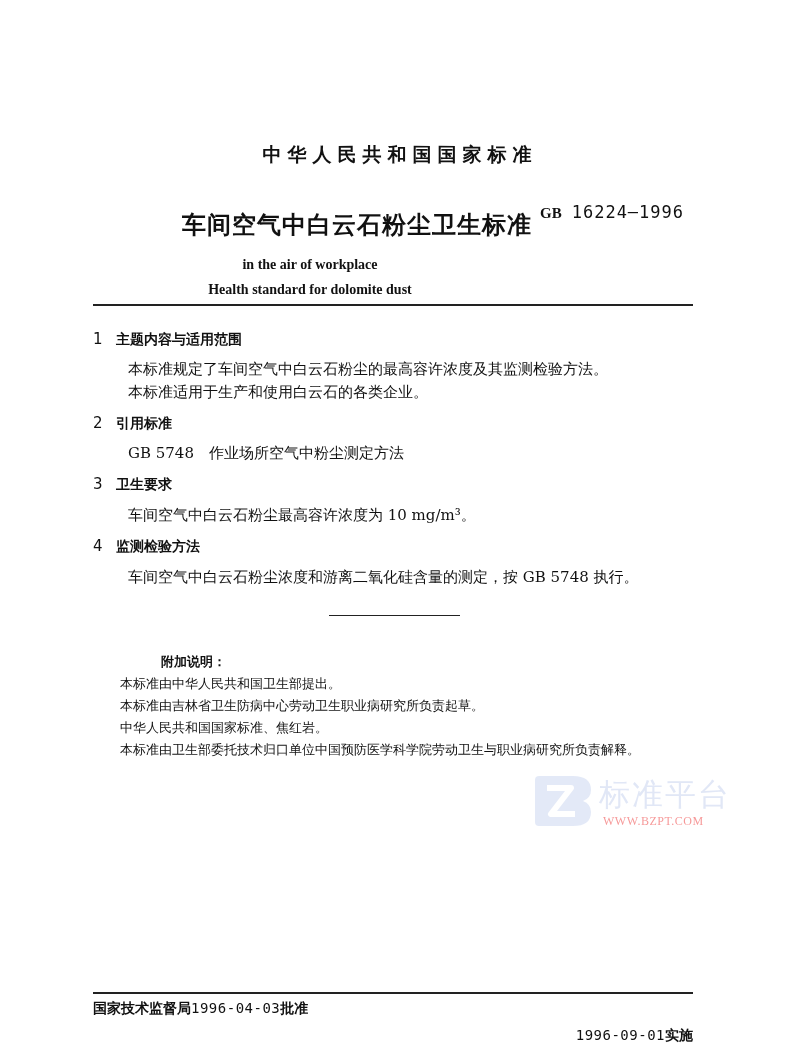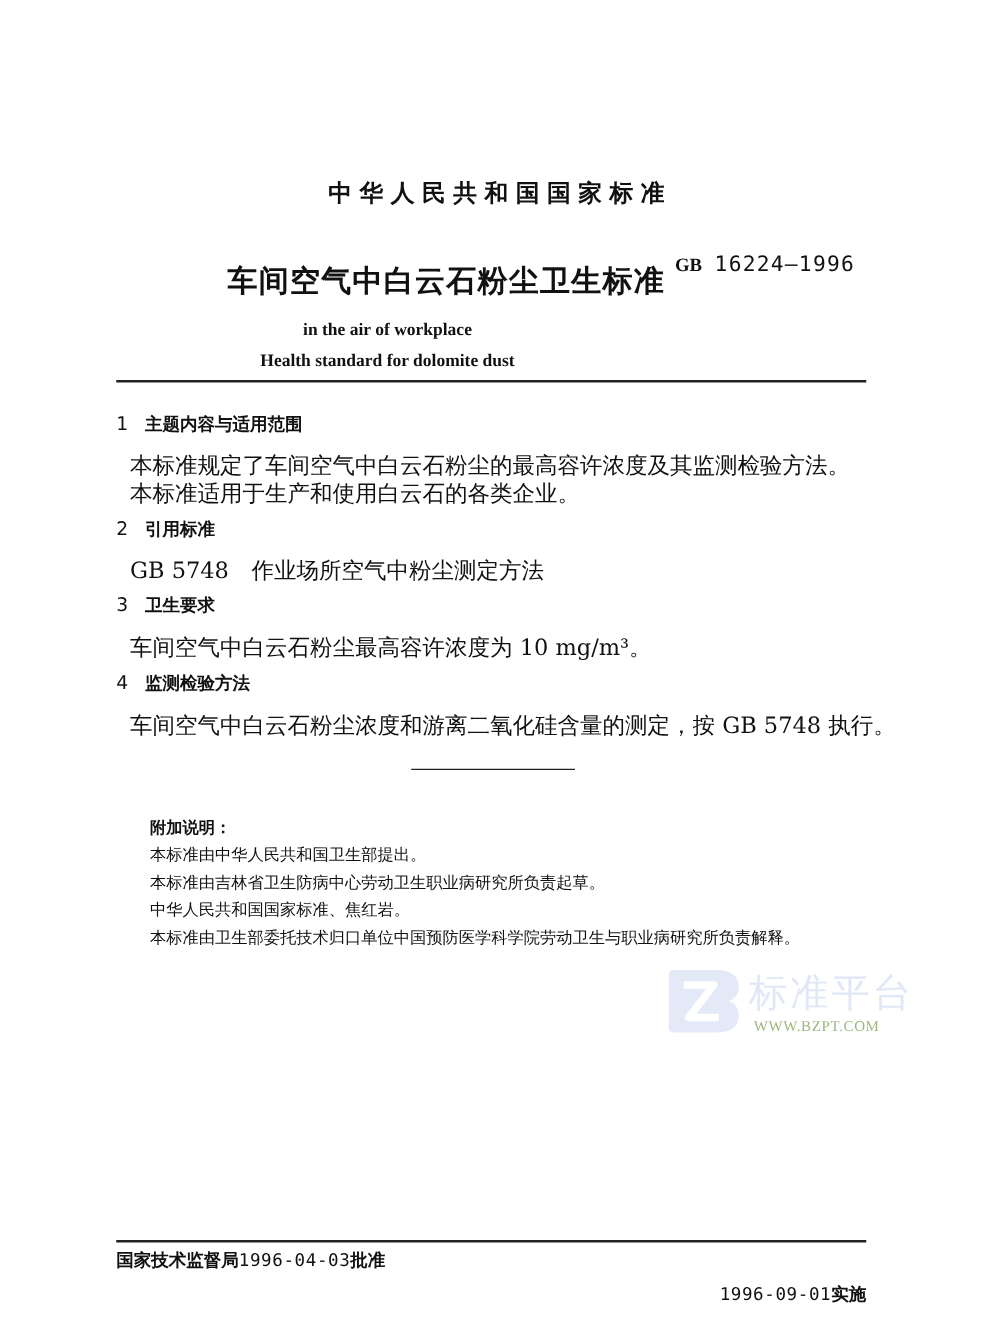--- a/index.html
+++ b/index.html
@@ -20,27 +20,27 @@
   .en1 { top: 234px; margin-top: 48px; }
   .en2 { top: 257px; }
 
   .rule { position: absolute; background: #222; }
   .rule-top { left: 93px; width: 600px; top: 304px; height: 2px; }
   .rule-mid { left: 329px; width: 131px; top: 615px; height: 1px; }
   .rule-foot { left: 93px; width: 600px; top: 992px; height: 2px; }
 
   .sec-num { left: 93px; font-size: 15px; font-family: "DejaVu Sans", sans-serif; }
   .sec-title { left: 116px; font-size: 14px; font-weight: bold; font-family: "DejaVu Sans", sans-serif; }
-  .para { left: 104px; font-size: 18px; }
+  .para { left: 128px; font-size: 15px; }
   .note { left: 120px; font-size: 13px; }
 
   .watermark { left: 533px; top: 772px; opacity: 0.55; }
   .wm-logo { position: absolute; left: 0; top: 0; width: 62px; height: 58px; }
   .wm-cn { position: absolute; left: 66px; top: 2px; font-size: 31px; color: #c9d4ef; font-family: "DejaVu Serif", serif; letter-spacing: 2px; white-space: nowrap; }
-  .wm-en { position: absolute; left: 70px; top: 42px; font-size: 12px; color: #4d7c0f; font-family: "Liberation Serif", serif; letter-spacing: 0.5px; white-space: nowrap; }
+  .wm-en { position: absolute; left: 70px; top: 42px; font-size: 12px; color: #ef4444; font-family: "Liberation Serif", serif; letter-spacing: 0.5px; white-space: nowrap; }
 
   .foot-left { left: 93px; top: 1000px; font-size: 14px; font-weight: bold; font-family: "DejaVu Sans", sans-serif; }
   .foot-right { right: 107px; top: 1027px; font-size: 14px; font-weight: bold; font-family: "DejaVu Sans", sans-serif; }
   .foot-date { font-family: "DejaVu Sans Mono", monospace; font-weight: normal; letter-spacing: 0.5px; }
 </style>
 </head>
 <body>
 
 <div class="abs country-std">中华人民共和国国家标准</div>
 
@@ -65,21 +65,21 @@
 <div class="abs sec-num" style="top:475px">3</div>
 <div class="abs sec-title" style="top:476px">卫生要求</div>
 <div class="abs para" style="top:506px">车间空气中白云石粉尘最高容许浓度为 10 mg/m³。</div>
 
 <div class="abs sec-num" style="top:537px">4</div>
 <div class="abs sec-title" style="top:538px">监测检验方法</div>
 <div class="abs para" style="top:568px">车间空气中白云石粉尘浓度和游离二氧化硅含量的测定，按 GB 5748 执行。</div>
 
 <div class="rule rule-mid"></div>
 
-<div class="abs note sans" style="top:653px; font-weight:bold; font-size:13px;">附加说明：</div>
+<div class="abs note sans" style="top:653px; font-weight:bold; font-size:13px;margin-left:41px;">附加说明：</div>
 <div class="abs note" style="top:675px">本标准由中华人民共和国卫生部提出。</div>
 <div class="abs note" style="top:697px">本标准由吉林省卫生防病中心劳动卫生职业病研究所负责起草。</div>
 <div class="abs note" style="top:719px">中华人民共和国国家标准、焦红岩。</div>
 <div class="abs note" style="top:741px">本标准由卫生部委托技术归口单位中国预防医学科学院劳动卫生与职业病研究所负责解释。</div>
 
 <div class="abs watermark">
   <svg class="wm-logo" viewBox="0 0 62 58">
     <path d="M6 4 H40 Q58 4 58 18 Q58 26 50 29 Q58 32 58 40 Q58 54 40 54 H6 Q2 54 2 50 V8 Q2 4 6 4 Z" fill="#cdd8f1"></path>
     <path d="M14 16 H38 L18 42 H42" fill="none" stroke="#ffffff" stroke-width="6" stroke-linejoin="round"></path>
   </svg>

